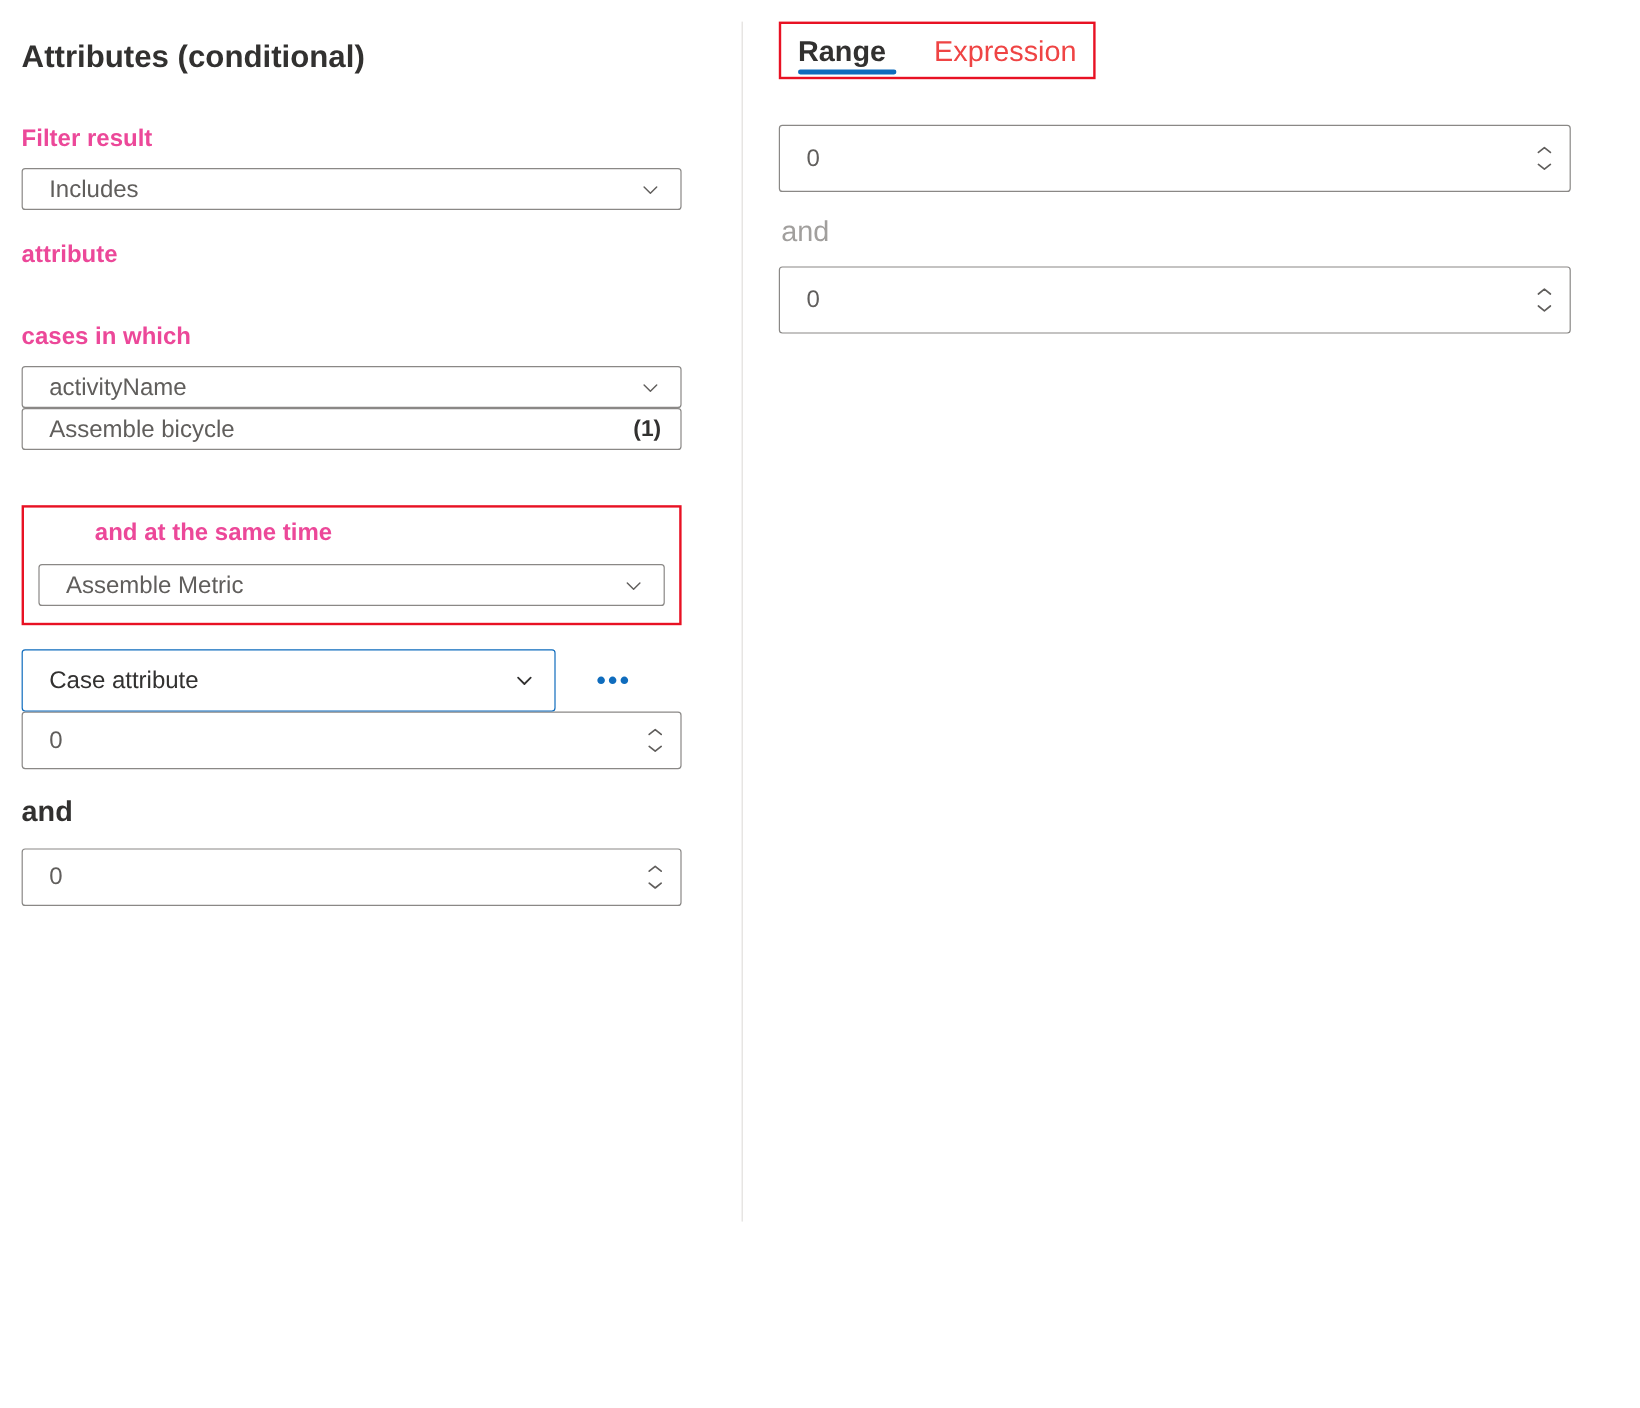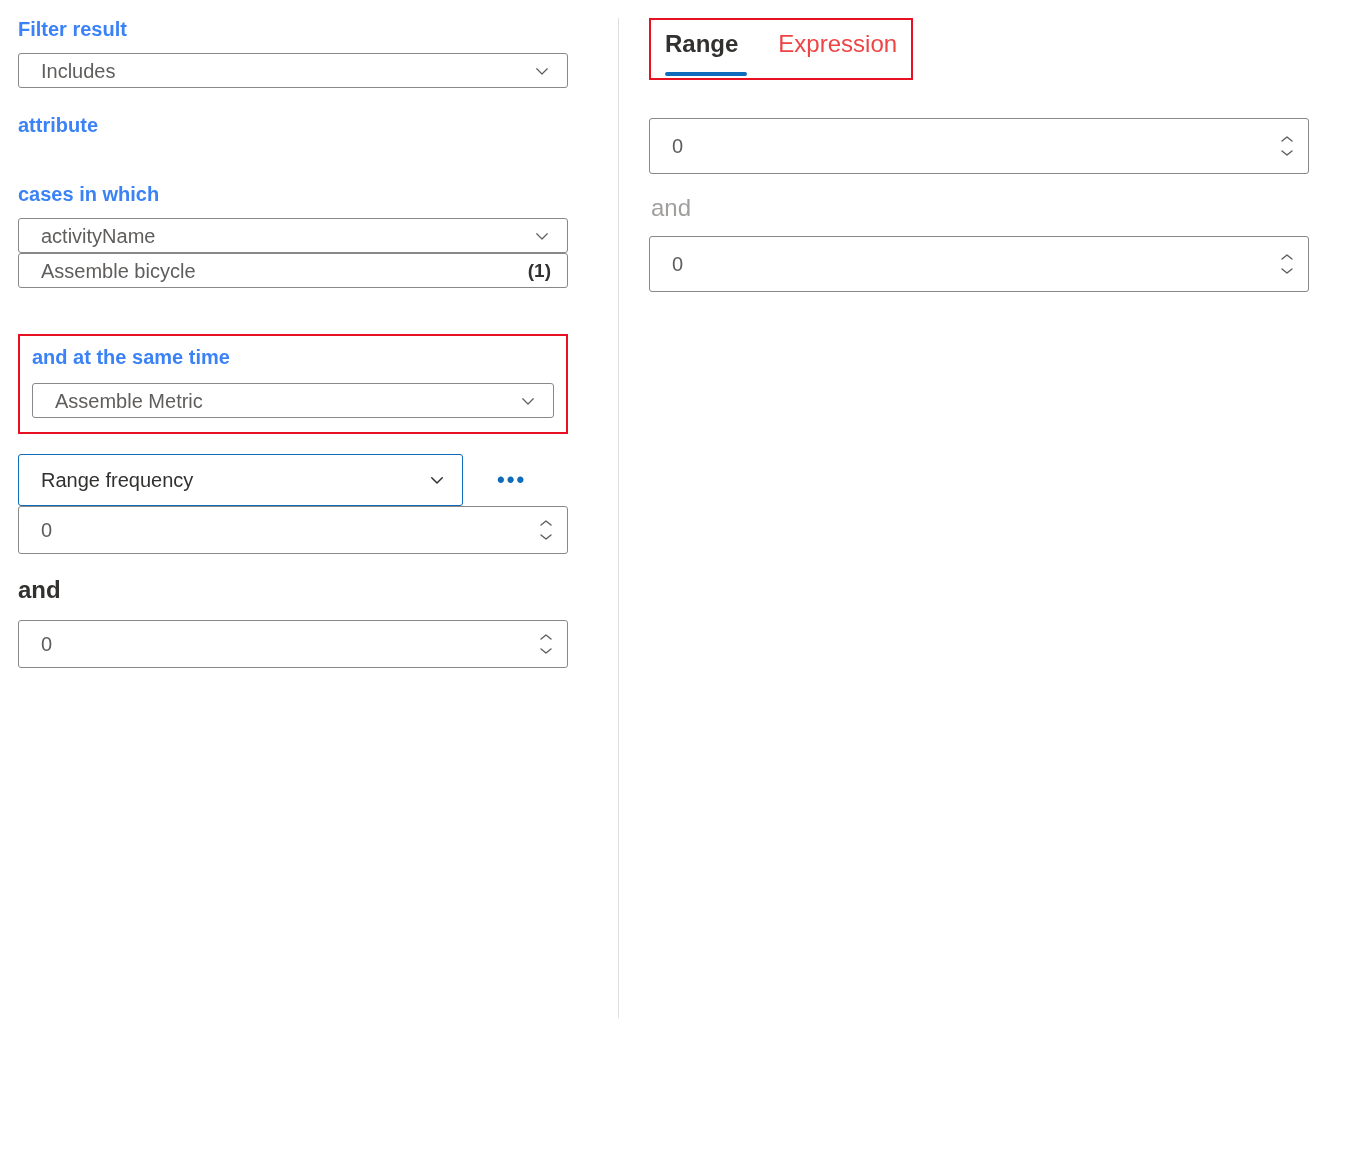--- a/index.html
+++ b/index.html
@@ -11,21 +11,21 @@
       color: #323130;
       background: #fff;
     }
     .layout { display: flex; }
     .col-left { width: 560px; padding-right: 10px; }
     .divider { width: 1px; background: #e1dfdd; align-self: stretch; margin: 0 30px 0 40px; min-height: 1000px; }
     .col-right { flex: 1; padding-right: 40px; }
 
     h1.page-title { font-size: 26px; font-weight: 600; margin: 14px 0 42px 0; }
 
-    .field-label { font-size: 20px; font-weight: 600; margin: 0 0 12px 0; color: #3b82f6; }
+    .field-label { font-size: 20px; font-weight: 600; margin: 0 0 12px 0; color: #ec4899; }
 
     .select,
     .value-box,
     .spinner {
       display: flex;
       align-items: center;
       justify-content: space-between;
       border: 1px solid #8a8886;
       border-radius: 3px;
       background: #fff;
@@ -47,45 +47,46 @@
       width: 18px; height: 18px; stroke: #605e5c; stroke-width: 1.6; fill: none; stroke-linecap: round; stroke-linejoin: round;
     }
     .chevron-down.dark { stroke: #323130; stroke-width: 2; }
 
     .value-count { font-weight: 700; color: #323130; font-size: 19px; }
 
     .section-gap-lg { margin-top: 46px; }
     .section-gap-md { margin-top: 26px; }
 
     .highlight-box { border: 2px solid #e81123; padding: 10px 12px 14px 12px; margin-top: 46px; margin-bottom: 20px; }
-    .highlight-box .field-label { margin-top: 0; margin-bottom: 14px; }
+    .highlight-box .field-label { margin-top: 0; margin-bottom: 14px; margin-left: 47px; }
 
     .spinner { height: 48px; padding-right: 6px; cursor: text; }
     .spinner .text { color: #605e5c; }
     .spinner-buttons { display: flex; flex-direction: column; justify-content: center; gap: 0; padding-right: 4px; }
     .spin-btn { width: 22px; height: 14px; display: flex; align-items: center; justify-content: center; cursor: pointer; }
     .spin-btn svg { stroke: #605e5c; stroke-width: 1.4; fill: none; stroke-linecap: round; stroke-linejoin: round; }
 
     .and-word { font-size: 24px; font-weight: 600; margin: 22px 0 16px 0; }
     .and-word.light { font-weight: 400; color: #a19f9d; margin: 20px 0 14px 2px; }
 
     .tabs-highlight { border: 2px solid #e81123; display: inline-flex; padding: 10px 14px 6px 14px; gap: 40px; align-items: flex-start; }
-    .tab { font-size: 24px; cursor: pointer; padding-bottom: 14px; }
+    .tab { font-size: 24px; cursor: pointer; }
     .tab.active { font-weight: 700; position: relative; }
     .tab.active::after { content: ""; position: absolute; left: 0; width: 82px; bottom: -4px; height: 4px; background: #0f6cbd; border-radius: 2px; }
     .tab.inactive { color: #ef4444; font-weight: 400; text-align: right; }
 
     .right-spinner { width: 100%; height: 56px; }
   </style>
 </head>
 <body>
 
 <div class="layout">
 
   <div class="col-left">
+    <h1 class="page-title">Attributes (conditional)</h1>
 
     <div class="field-label">Filter result</div>
     <div class="select">
       <span class="text">Includes</span>
       <svg class="chevron-down" viewBox="0 0 24 24">
           <polyline points="5 9 12 16 19 9"></polyline>
         </svg>
     </div>
 
     <div class="field-label section-gap-md">attribute</div>
@@ -108,21 +109,21 @@
       <div class="select">
         <span class="text">Assemble Metric</span>
         <svg class="chevron-down" viewBox="0 0 24 24">
             <polyline points="5 9 12 16 19 9"></polyline>
           </svg>
       </div>
     </div>
 
     <div class="row-inline">
       <div class="select select-blue">
-        <span class="text">Range frequency</span>
+        <span class="text">Case attribute</span>
         <svg class="chevron-down dark" viewBox="0 0 24 24">
             <polyline points="5 9 12 16 19 9"></polyline>
           </svg>
       </div>
       <span class="more-dots">•••</span>
     </div>
 
     <div class="spinner">
       <span class="text">0</span>
       <div class="spinner-buttons">

